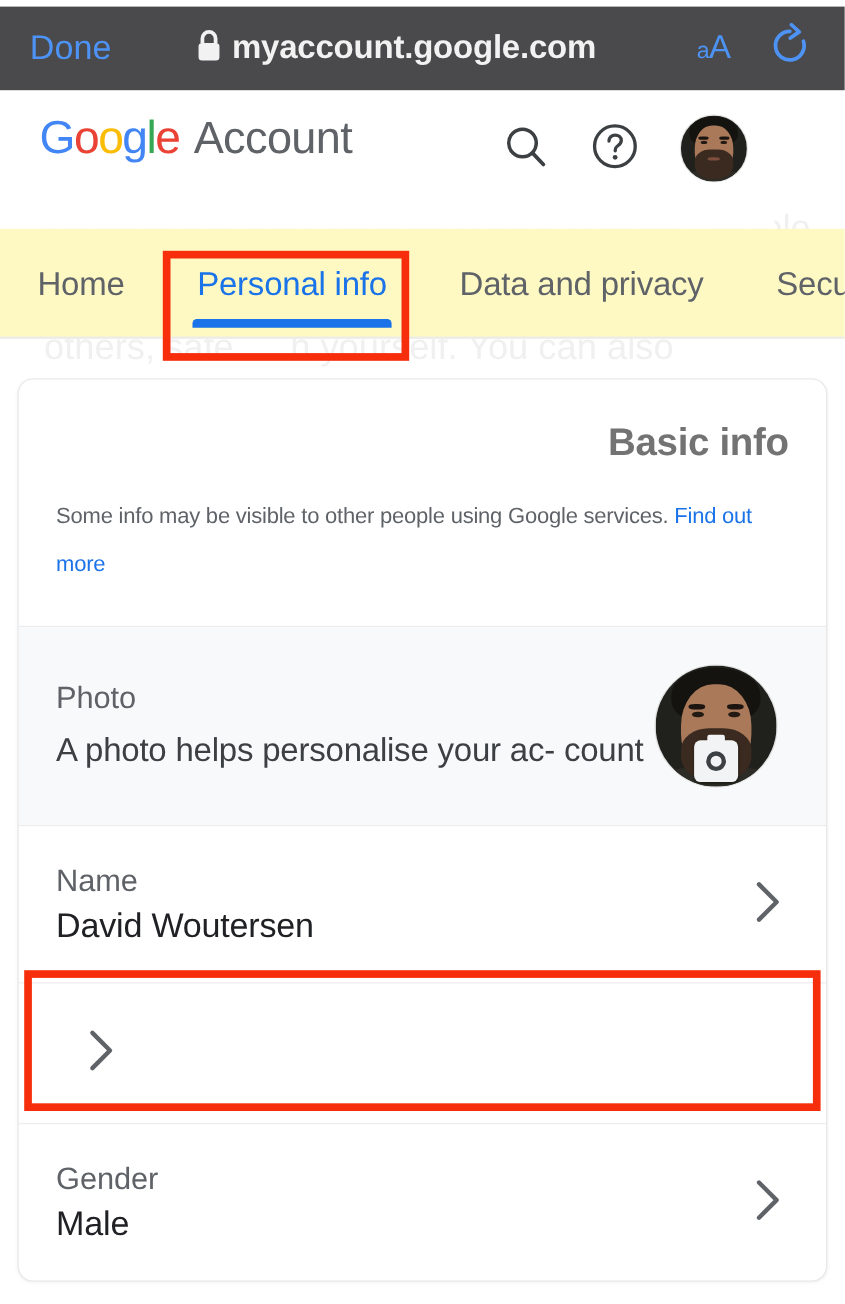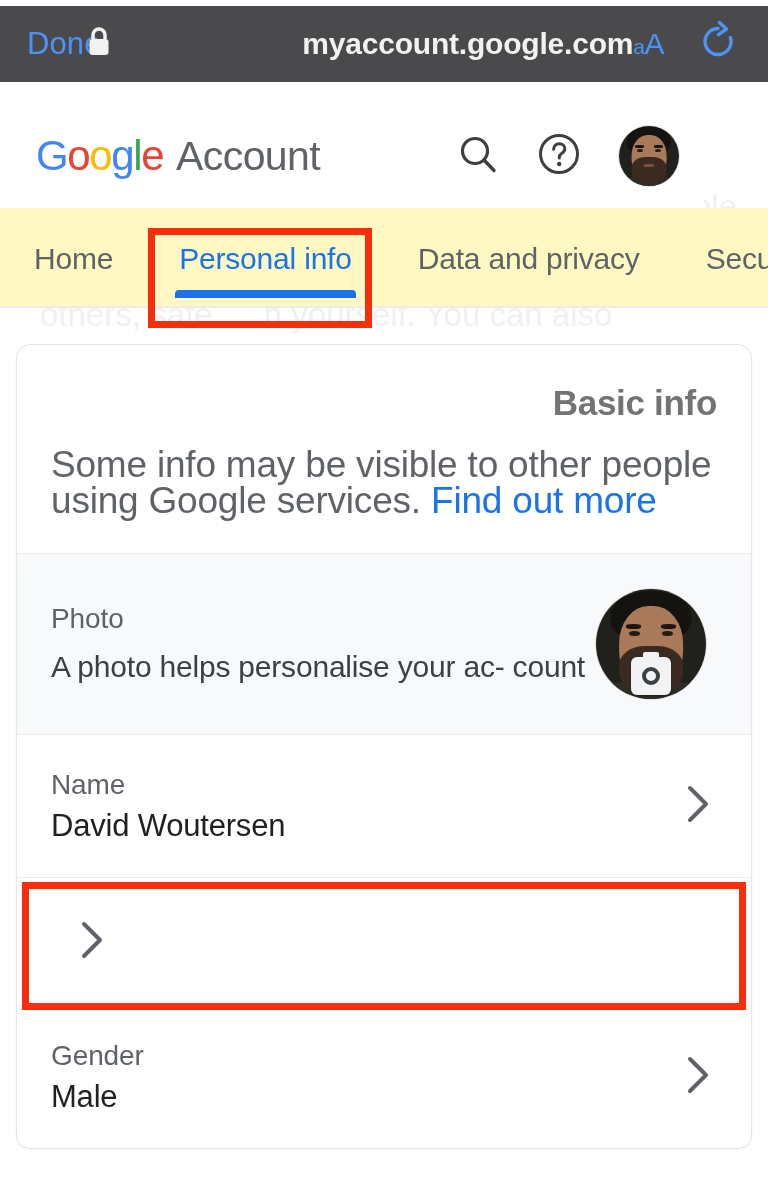--- a/index.html
+++ b/index.html
@@ -16,40 +16,40 @@
   .safari-bar {
     position: absolute; top: 6px; left: 0; width: 768px; height: 76px;
     background: #4a4a4c;
     display: flex; align-items: center;
   }
   .done-btn {
     color: #4d93f5; font-size: 31px; font-weight: 400;
     margin-left: 27px; letter-spacing: .1px; white-space: nowrap;
   }
   .url-wrap {
-    flex: 1; display: flex; align-items: center; justify-content: space-between;
+    flex: 1; display: flex; align-items: center; justify-content: center;
     gap: 8px; margin-left: -16px;
   }
   .lock-icon { display: block; }
   .url-text {
     color: #f2f2f2; font-size: 30px; font-weight: 700; letter-spacing: -.2px;
     white-space: nowrap;
   }
   .aa-btn {
     color: #4d93f5; margin-right: 34px; white-space: nowrap;
     font-weight: 500; letter-spacing: -.5px;
   }
   .aa-btn .sm { font-size: 21px; }
   .aa-btn .lg { font-size: 30px; }
   .reload-btn { margin-right: 30px; display: block; }
 
   
   .gheader {
     position: absolute; top: 104px; left: 0; width: 704px; height: 104px;
-    background: #fff; display: flex; align-items: center; z-index: 3;
+    background: #fff; display: flex; align-items: flex-start; z-index: 3;
   }
   .brand { display: flex; align-items: baseline; margin-left: 36px; }
   .glogo { font-size: 42px; letter-spacing: -1.4px; font-weight: 400; line-height: 1; }
   .glogo .b { color: #4285f4; }
   .glogo .r { color: #ea4335; }
   .glogo .y { color: #fbbc05; }
   .glogo .g { color: #34a853; }
   .account-word {
     font-size: 41px; color: #5f6368; font-weight: 400;
     margin-left: 13px; letter-spacing: -.6px; line-height: 1;
@@ -132,21 +132,21 @@
     position: absolute; top: 344px; left: 16px; width: 736px;
     background: #fff; border: 1px solid #e6e6e6; border-radius: 14px;
     box-shadow: 0 1px 3px rgba(0,0,0,.05);
     overflow: hidden;
   }
   .card-head { padding: 38px 34px 34px 34px; }
   .card-title {
     font-size: 35px; color: #737373; font-weight: 700; letter-spacing: -.3px; text-align: right;
   }
   .card-desc {
-    margin-top: 24px; font-size: 37px; line-height: 36px; color: #5f6368;
+    margin-top: 24px; font-size: 20px; line-height: 44px; color: #5f6368;
     letter-spacing: -.2px;
   }
   .card-desc a { color: #1a73e8; text-decoration: none; }
 
   .row {
     display: flex; align-items: center; padding: 30px 34px;
     border-top: 1px solid #ececec; min-height: 128px;
   }
   .row.photo { background: #f8f9fa; padding: 34px 34px; align-items: center; }
   .row-text { flex: 1; min-width: 0; }

